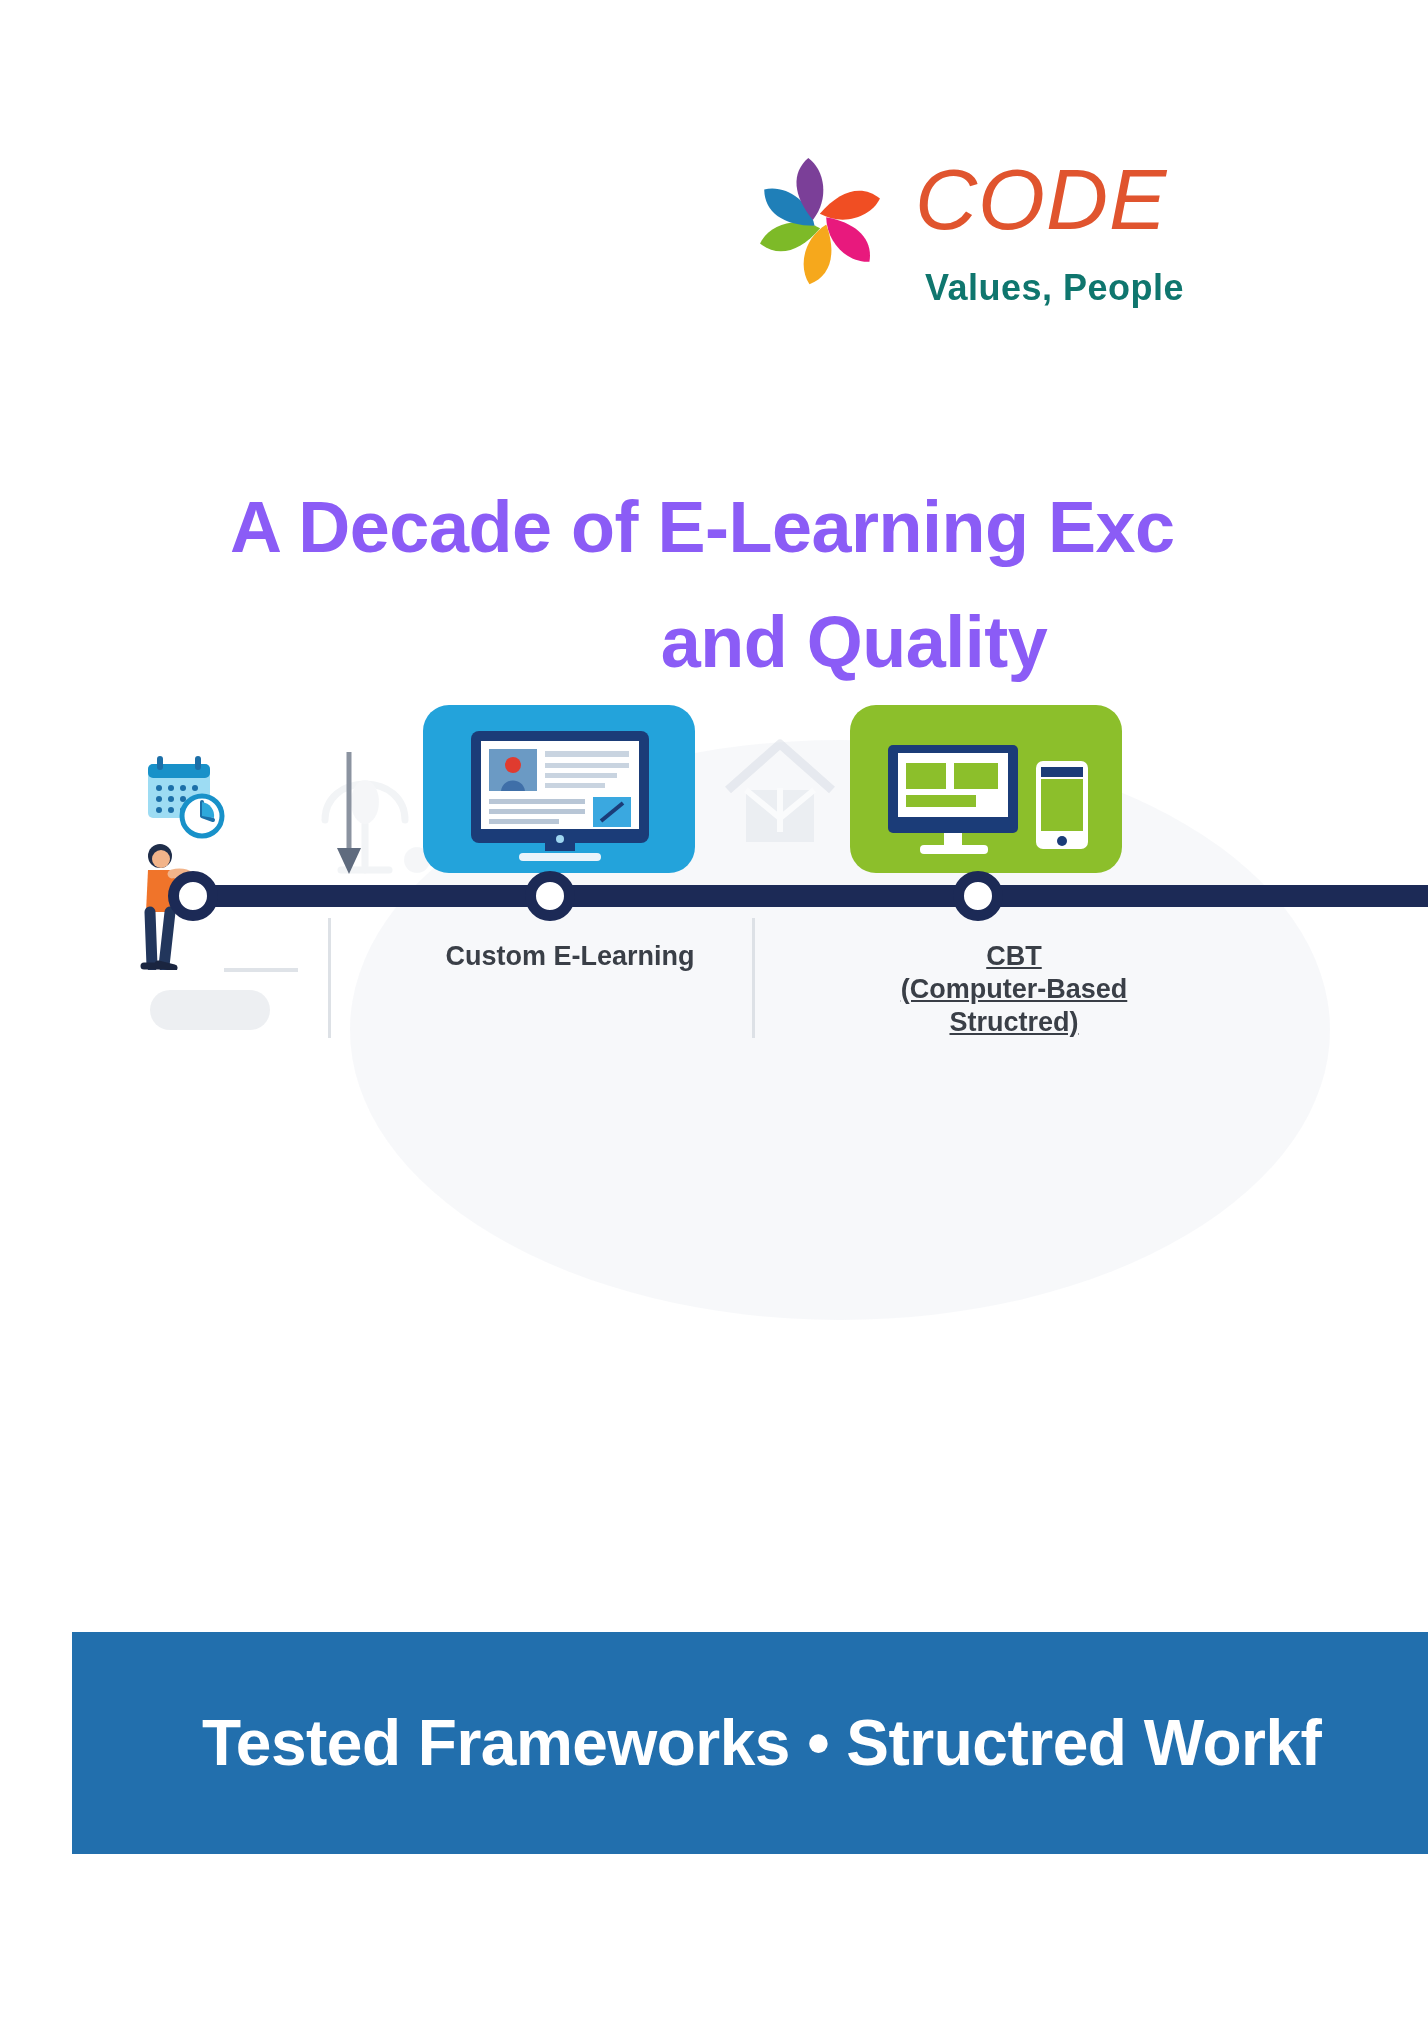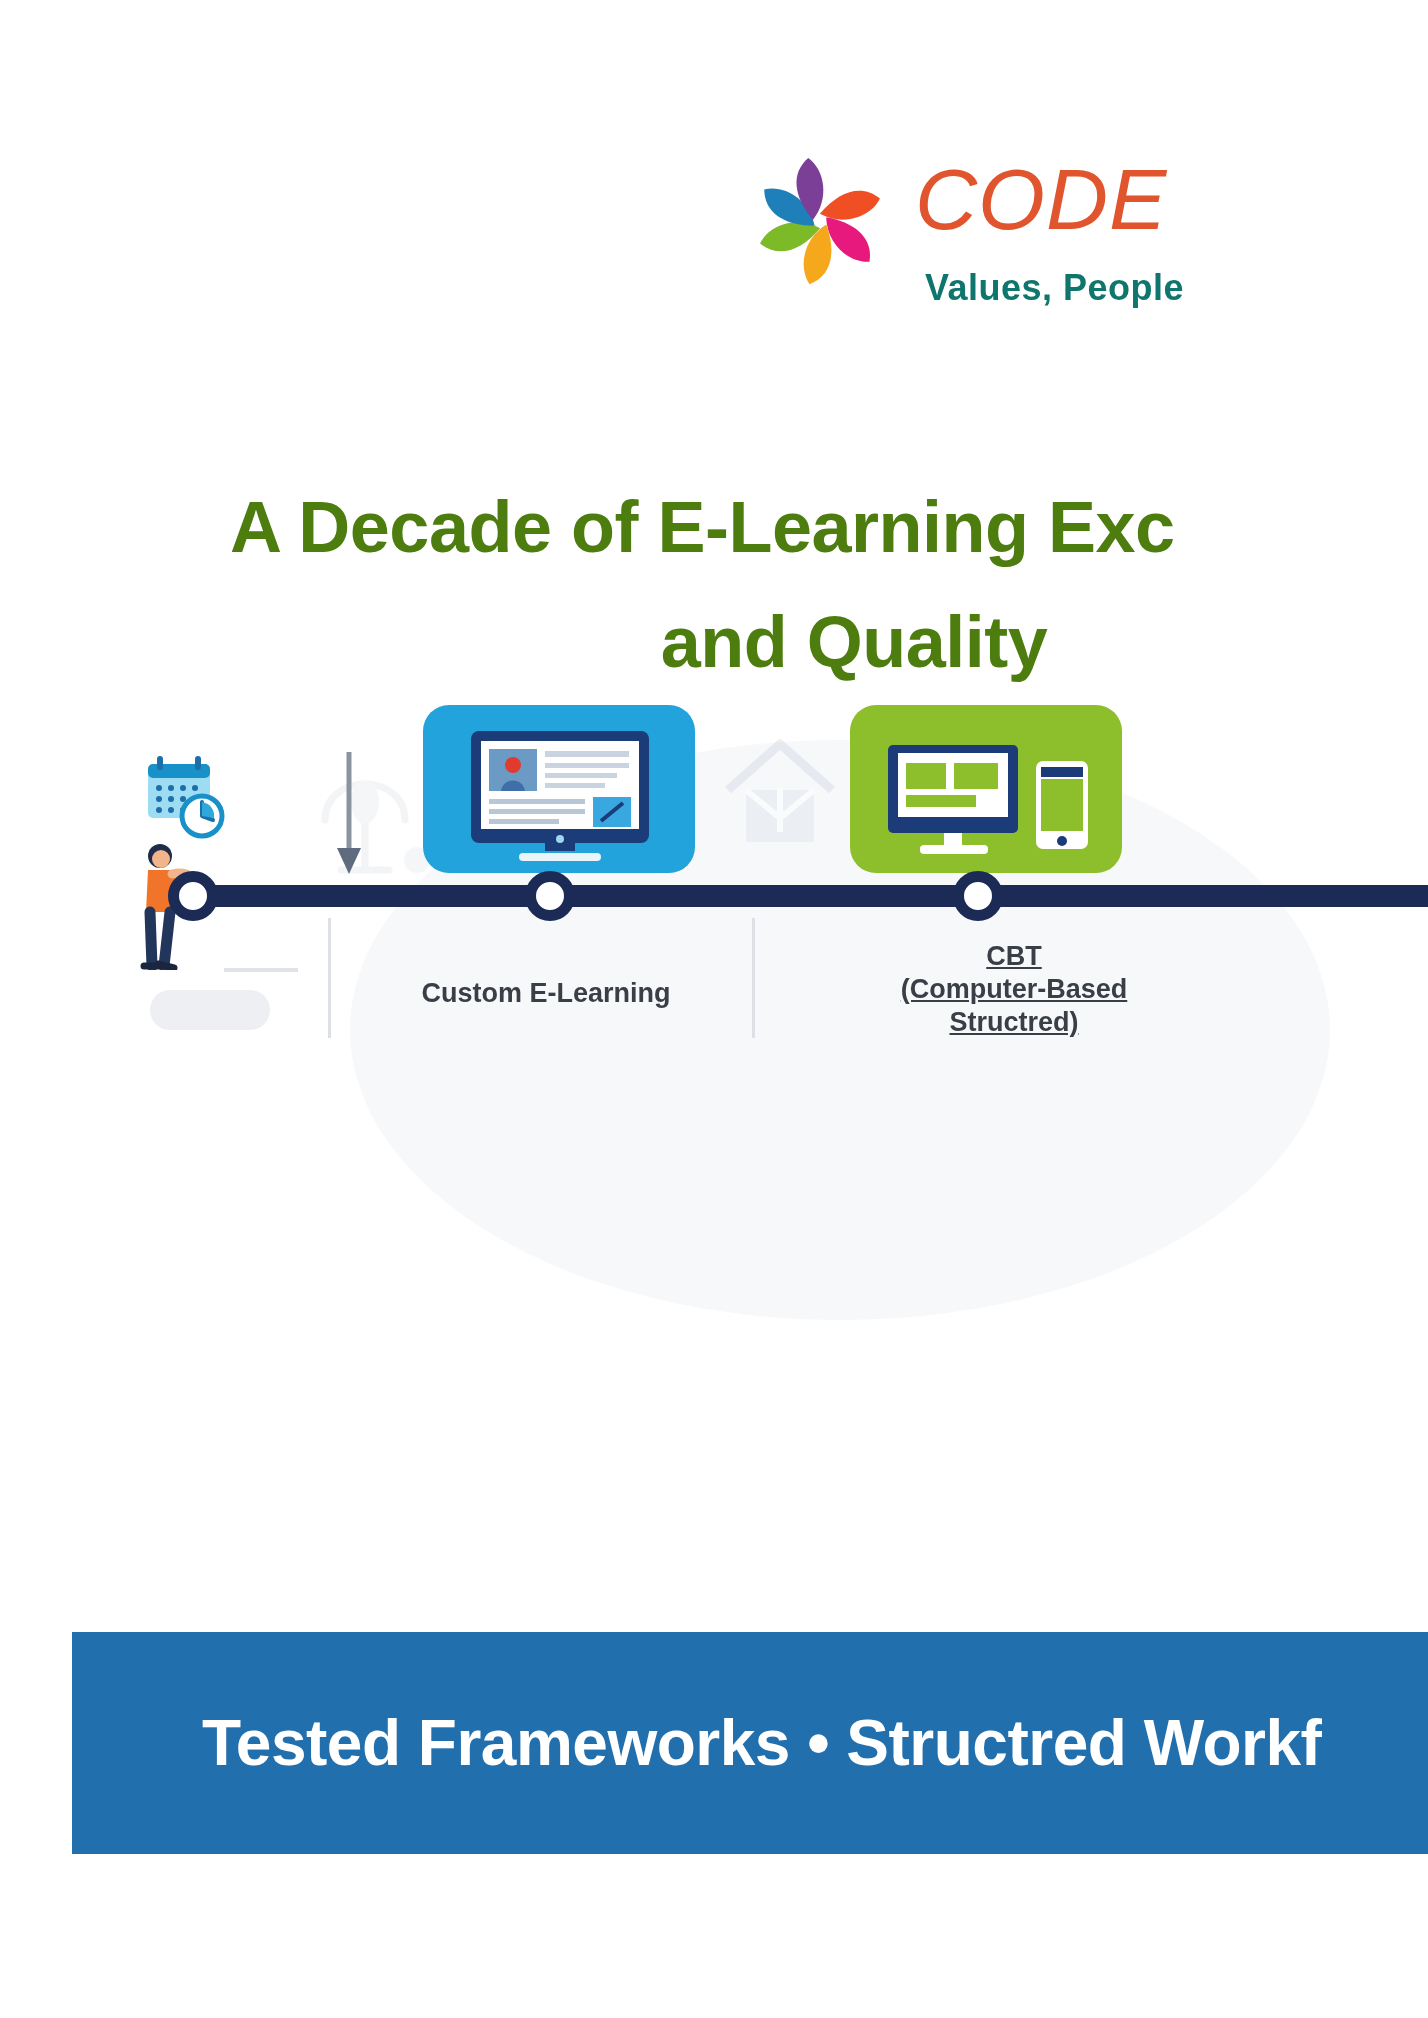--- a/index.html
+++ b/index.html
@@ -63,21 +63,21 @@
     font-family: "Liberation Sans", sans-serif;
   }
 
   
   #headline {
     position: absolute;
     left: 0px;
     top: 470px;
     width: 1168px;
     text-align: center;
-    color: #4d7c0f;
+    color: #8b5cf6;
     font-size: 72px;
     font-weight: bold;
     line-height: 1.6;
     letter-spacing: -0.5px;
   }
   #headline .hl-line {
     white-space: nowrap;
   }
   #headline .hl-line.l1 {
     margin-left: 230px;
@@ -203,21 +203,21 @@
   
   .tl-label {
     position: absolute;
     top: 240px;
     text-align: center;
     font-size: 27px;
     font-weight: bold;
     color: #3a3f47;
     line-height: 1.22;
   }
-  #tl-label-1 { left: 276px; width: 300px; margin-top: 37px; }
+  #tl-label-1 { left: 300px; width: 300px; }
   #tl-label-2 { left: 744px; width: 300px; text-decoration: underline; }
 
   
   #banner {
     position: absolute;
     left: 72px;
     top: 1632px;
     width: 1430px;
     height: 222px;
     background: #226fad;

